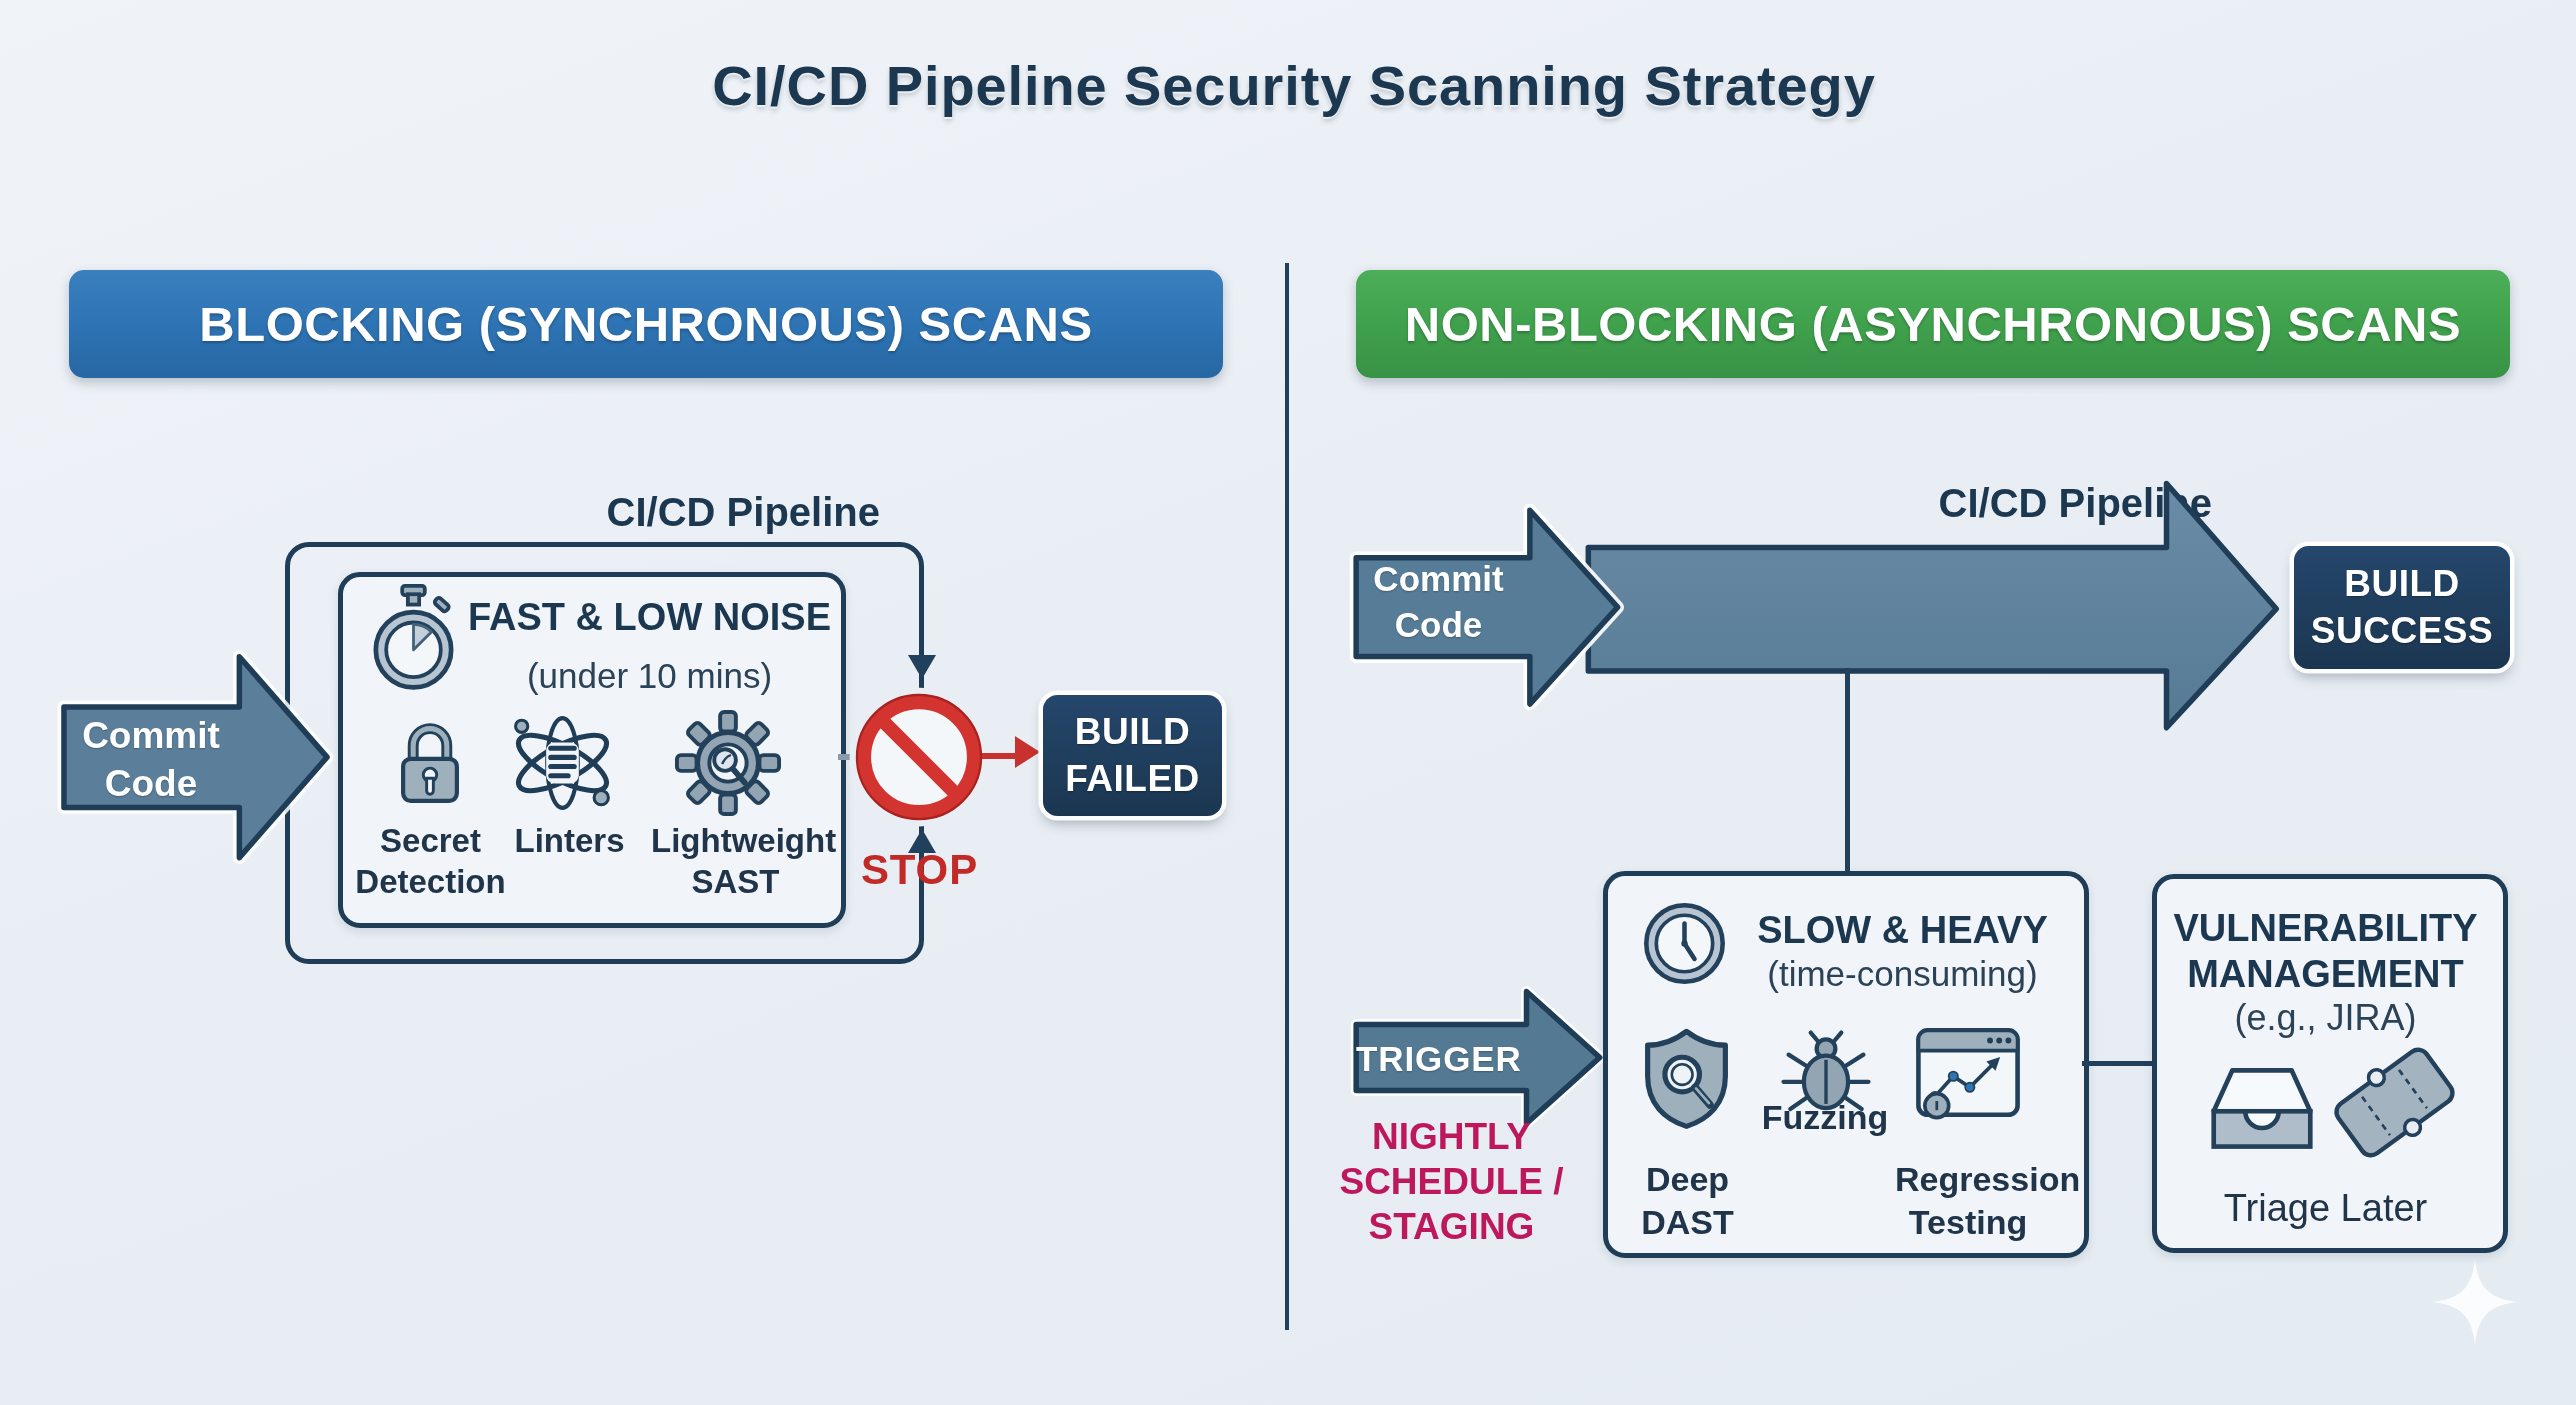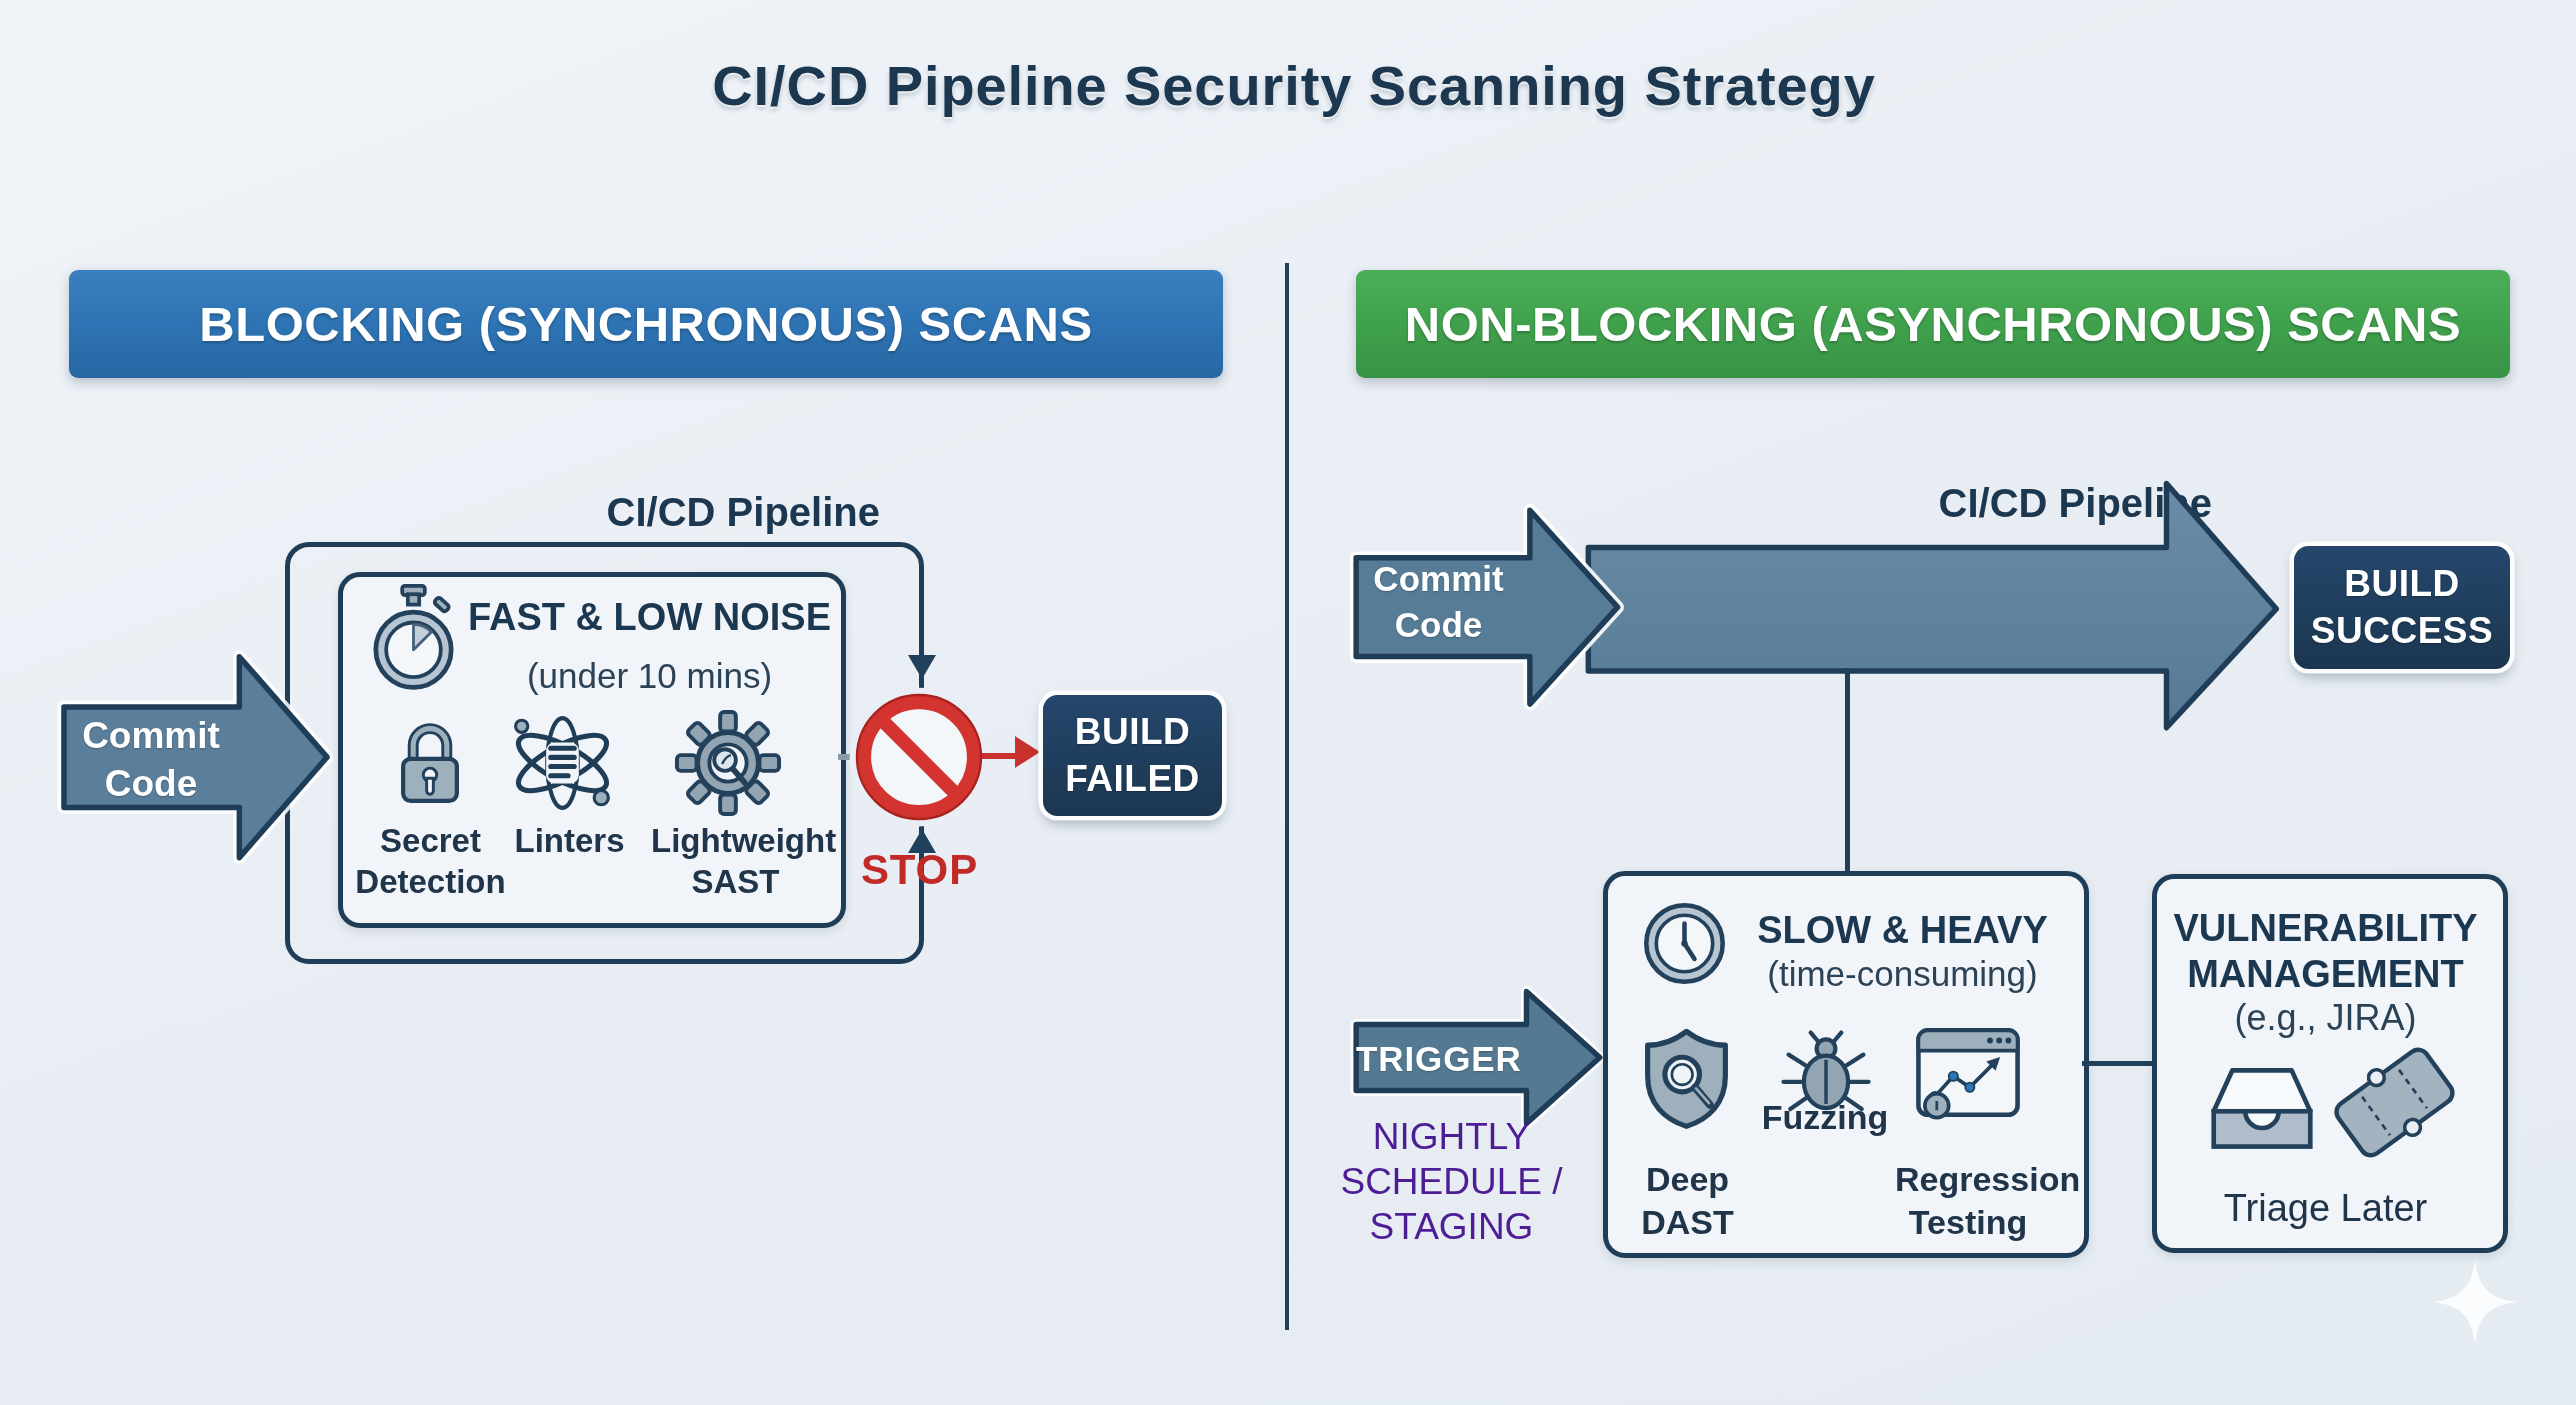--- a/index.html
+++ b/index.html
@@ -8,21 +8,21 @@
     background:linear-gradient(160deg,#f0f4f9 0%,#e9eef4 45%,#e4ebf1 100%);
     font-family:"Liberation Sans", sans-serif;color:#1d3a52;
   }
   .abs{position:absolute;}
   .ctr{text-align:center;}
   .title{
     left:0;right:0;top:53px;font-size:56px;font-weight:bold;letter-spacing:0.9px;
     color:#1c3850;text-shadow:0 1.8px 0.9px rgba(255,255,255,.65),0 3.7px 5.5px rgba(25,45,65,.22);padding-left:12px;
   }
   .hdr{
-    height:108px;border-radius:9px;display:flex;align-items:center;justify-content:center;
+    height:108px;border-radius:15px;display:flex;align-items:center;justify-content:center;
     font-size:49px;font-weight:bold;color:#fff;letter-spacing:0.5px;
     text-shadow:0 1.8px 2.7px rgba(0,0,0,.25);box-shadow:0 4.6px 11px rgba(30,50,70,.25);
   }
   .hdr-blue{background:linear-gradient(180deg,#3a80bf,#2d72b2 55%,#2767a3);}
   .hdr-green{background:linear-gradient(180deg,#4cae59,#3fa04c 55%,#389246);}
   .pipelabel{font-size:40px;font-weight:bold;color:#1c3850;text-align:right;}
   .panel{
     background:#f1f5f9;border:5.5px solid #1f3d57;border-radius:22px;
     box-shadow:0 3.7px 9.1px rgba(30,50,70,.12);
   }
@@ -35,21 +35,21 @@
     text-shadow:0 0.9px 1.8px rgba(0,0,0,.3);
   }
   .arrowtext{color:#fff;font-weight:bold;line-height:1.3;text-shadow:0 0.9px 1.8px rgba(0,0,0,.25);}
   .navyline{background:#20405c;}
   .grayline{background:#8a9aa6;}
   .redline{background:#c8312e;}
   .tri{width:0;height:0;}
   .scanlabel{font-size:33px;line-height:1.25;color:#20344a;font-weight:bold;}
   .panelhead{font-size:38px;font-weight:bold;color:#1c3850;text-align:center;}
   .panelsub{font-size:35px;color:#2b4257;}
-  .capbold{font-size:37px;font-weight:normal;color:#4c1d95;line-height:1.22;}
+  .capbold{font-size:37px;font-weight:bold;color:#be185d;line-height:1.22;}
   .stoptext{font-size:42px;font-weight:bold;color:#c22a27;letter-spacing:0.9px;}
   .divider{background:#20405c;}
 </style>
 </head>
 <body>
 
 <div class="abs title ctr">CI/CD Pipeline Security Scanning Strategy</div>
 
 <div class="abs hdr hdr-blue" style="left:69px;top:270px;width:1154px;">BLOCKING (SYNCHRONOUS) SCANS</div>
 <div class="abs hdr hdr-green" style="left:1356px;top:270px;width:1154px;">NON-BLOCKING (ASYNCHRONOUS) SCANS</div>

